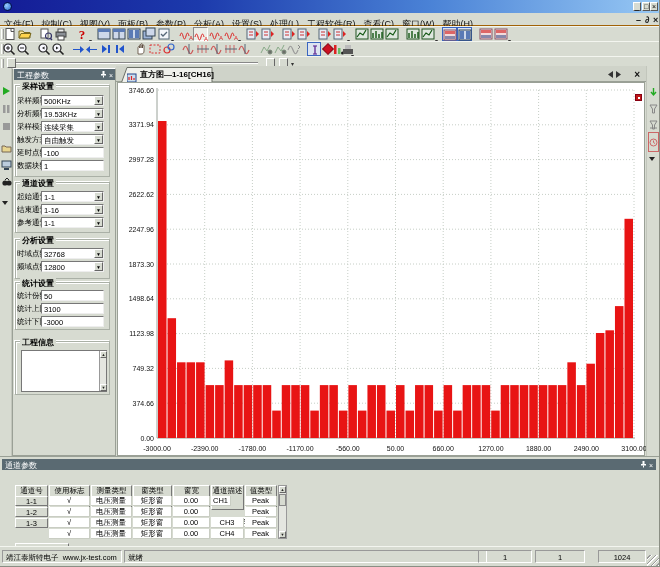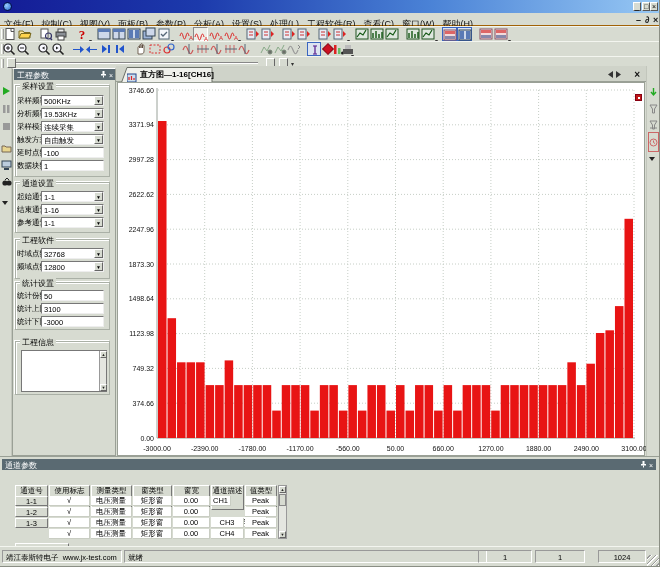--- a/index.html
+++ b/index.html
@@ -33,21 +33,21 @@
 #sthumb { position:absolute; left:7px; top:1px; width:9px; height:10px; background:#d7dbd1; border:1px solid; border-color:#fff #666 #666 #fff; }
 .rbtn { position:absolute; top:1px; width:9px; height:10px; background:#d7dbd1; border:1px solid; border-color:#fff #666 #666 #fff; }
 
 #lstrip { left:0; top:68px; width:12px; height:388px; background:#d7dbd1; border-right:1px solid #c2c6bc; }
 .lic { position:absolute; left:1px; }
 
 #lpanel { left:12px; top:68px; width:104px; height:388px; background:#d7dbd1; border:1px solid #9aa096; border-top:1px solid #fff; }
 #lptitle { position:absolute; left:1px; top:0px; width:101px; height:11px; background:#5a6a72; color:#fff; font-size:8px; padding:1px 0 0 3px; }
 #lptitle .pbtns { position:absolute; right:2px; top:1px; font-size:7px; }
 .grp { position:absolute; left:2px; width:95px; border:1px solid #aab0a6; box-shadow:1px 1px 0 #fff inset, -1px -1px 0 #fff; }
-.gt { position:absolute; left:4px; top:-5px; background:#d7dbd1; font-size:8px; font-weight:normal; padding:0 2px; white-space:nowrap; }
+.gt { position:absolute; left:4px; top:-5px; background:#d7dbd1; font-size:8px; font-weight:bold; padding:0 2px; white-space:nowrap; }
 .lbl { position:absolute; left:4px; font-size:7.5px; white-space:nowrap; }
 .fld { position:absolute; left:28px; width:63px; height:11px; background:#fff; border:1px solid; border-color:#777 #eee #eee #777; font-size:7.5px; }
 .fv { position:absolute; left:2px; top:1px; white-space:nowrap; }
 .cbtn { position:absolute; right:0; top:0; width:9px; height:9px; background:#d7dbd1; border:1px solid; border-color:#fff #666 #666 #fff; font-size:5px; line-height:8px; text-align:center; color:#000; }
 .info { position:absolute; left:8px; top:281px; width:86px; height:42px; background:#fff; border:1px solid #777; }
 .sb { position:absolute; right:0; top:0; width:7px; height:100%; background:#e4e6e0; border-left:1px solid #999; }
 .sbu,.sbd { width:7px; height:7px; background:#d7dbd1; border:1px solid; border-color:#fff #666 #666 #fff; font-size:4px; text-align:center; line-height:6px; color:#222; }
 .sbd { position:absolute; bottom:0; }
 
 #mdi { left:116px; top:66px; width:530px; height:390px; background:#d7dbd1; }
@@ -358,21 +358,21 @@
     <div class="fld" style="top:135px">
       <span class="fv">1-16</span>
       <span class="cbtn">▼</span>
     </div>
     <div class="lbl" style="top:149px">参考通道</div>
     <div class="fld" style="top:148px">
       <span class="fv">1-1</span>
       <span class="cbtn">▼</span>
     </div>
     <div class="grp" style="top:170px;height:40px">
-      <span class="gt">工程软件</span>
+      <span class="gt">分析设置</span>
     </div>
     <div class="lbl" style="top:180px">时域点数</div>
     <div class="fld" style="top:179px">
       <span class="fv">32768</span>
       <span class="cbtn">▼</span>
     </div>
     <div class="lbl" style="top:193px">频域点数</div>
     <div class="fld" style="top:192px">
       <span class="fv">12800</span>
       <span class="cbtn">▼</span>

